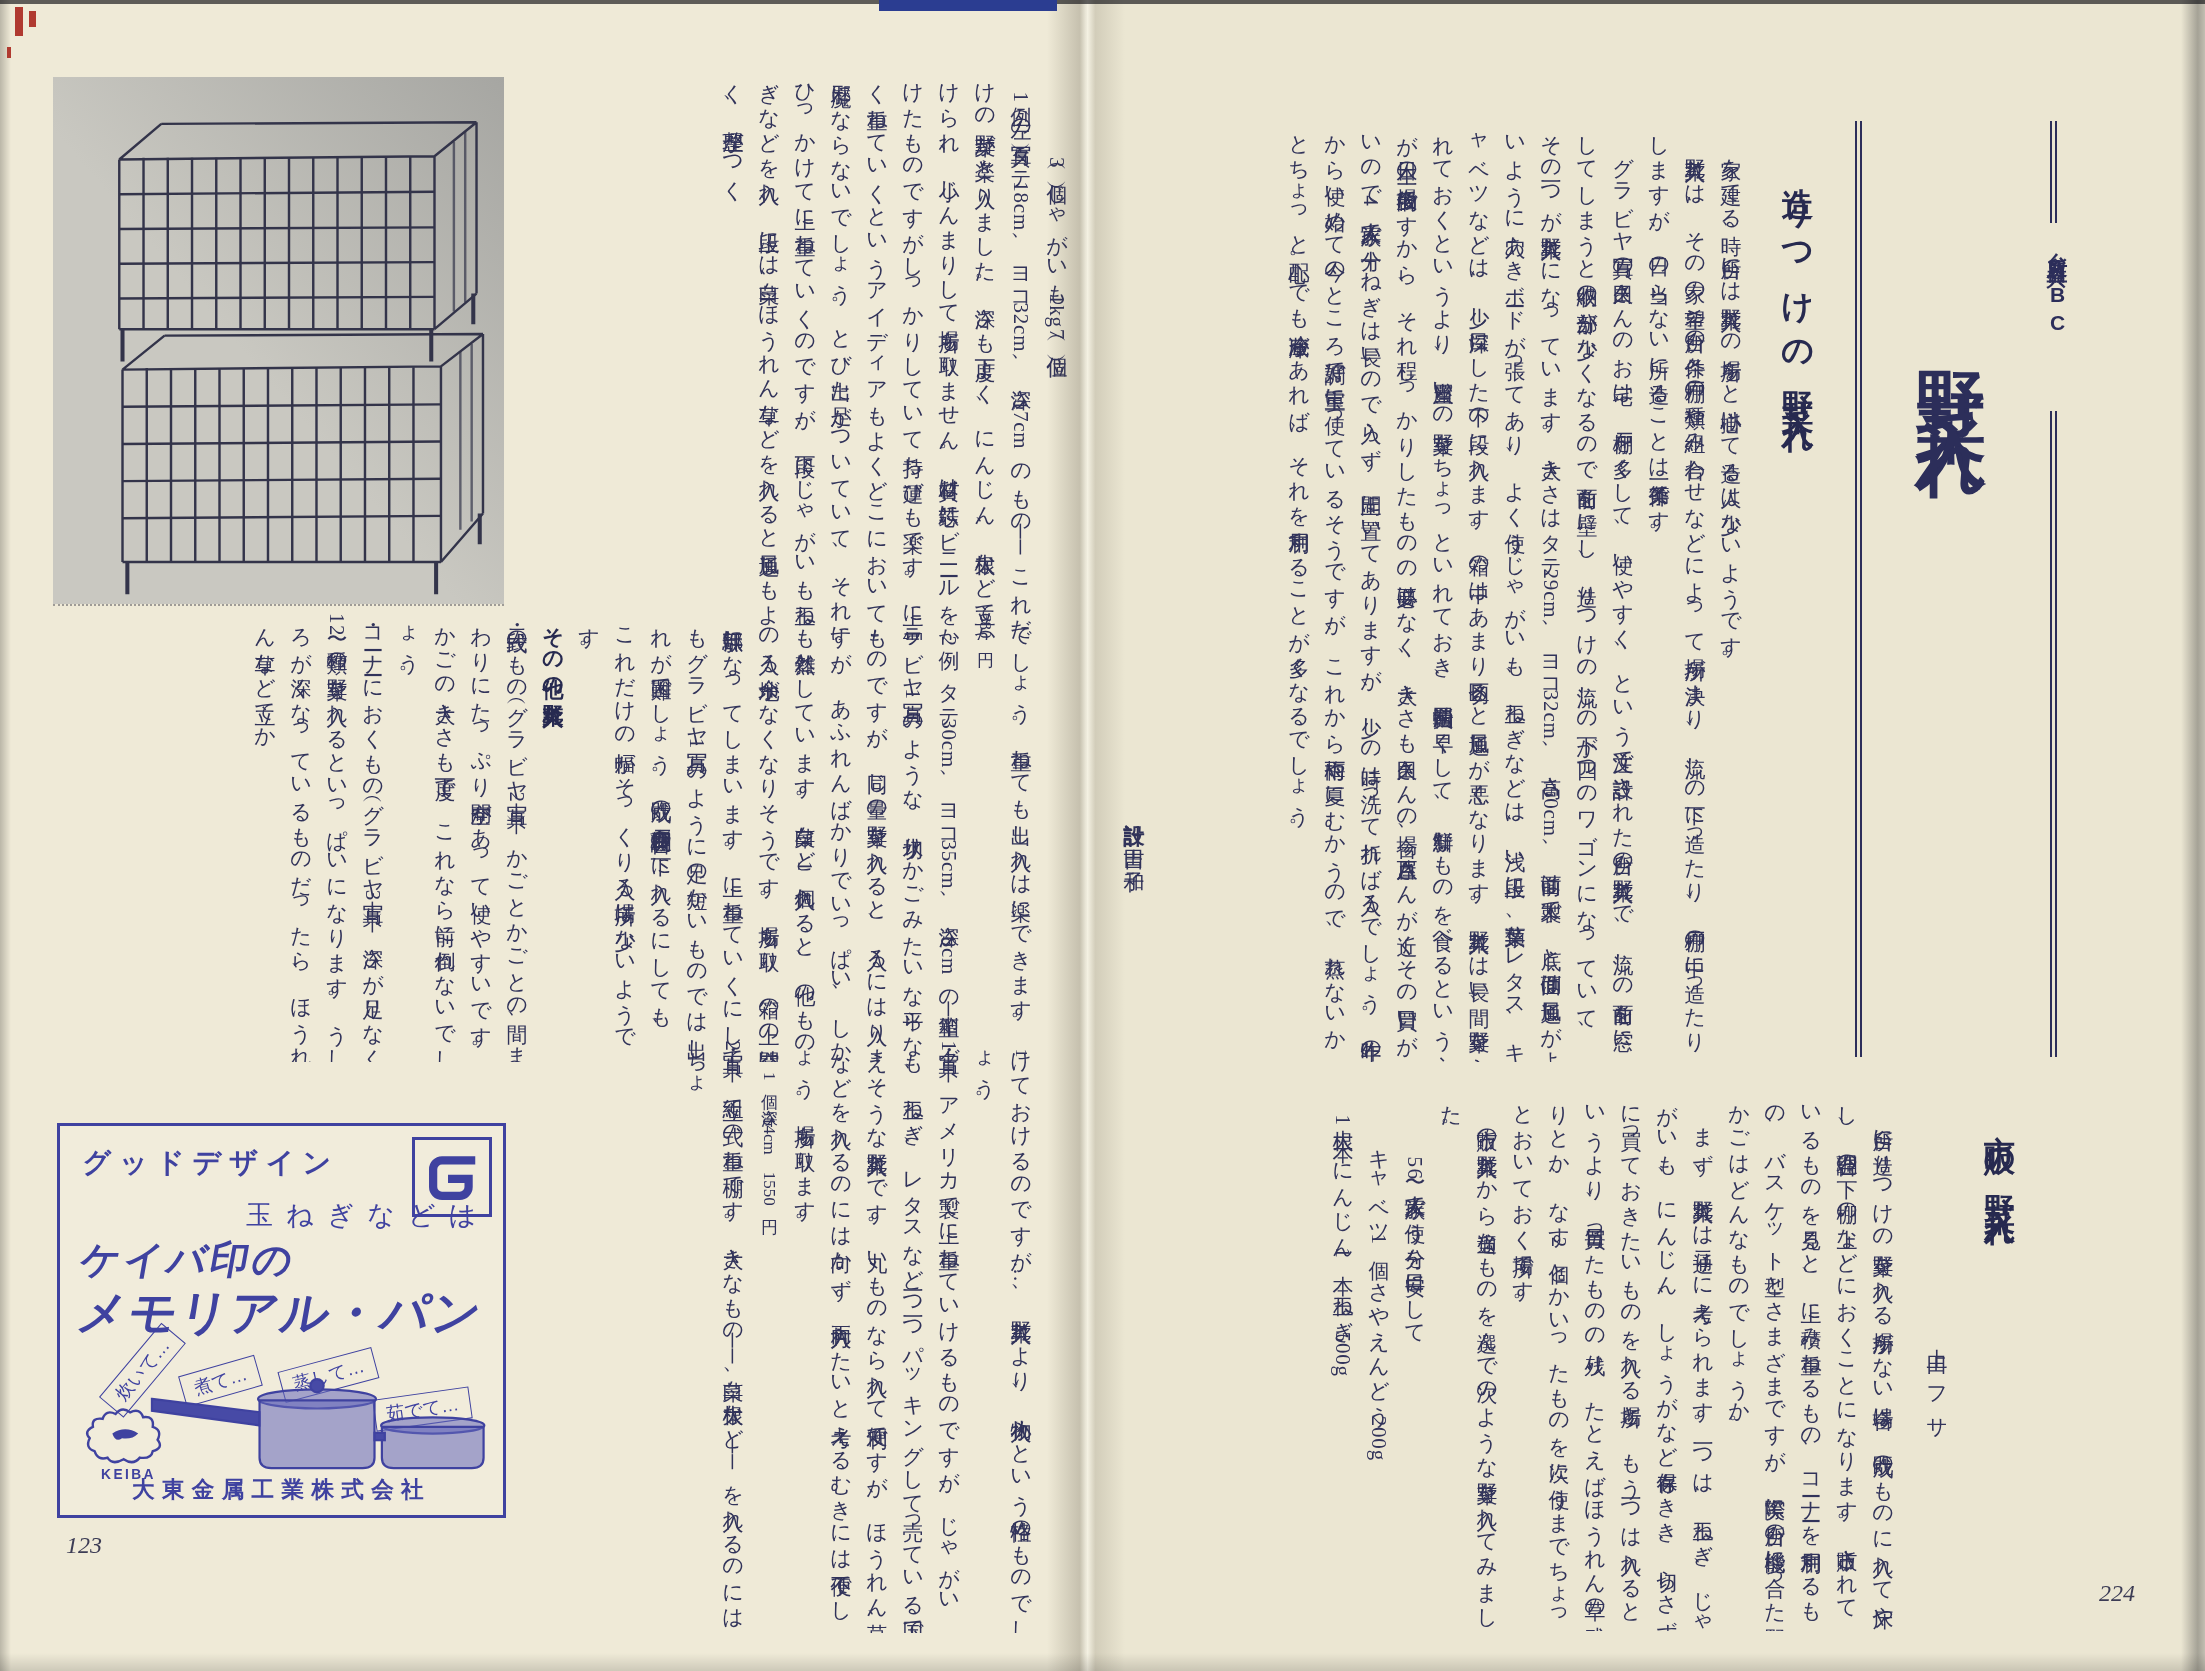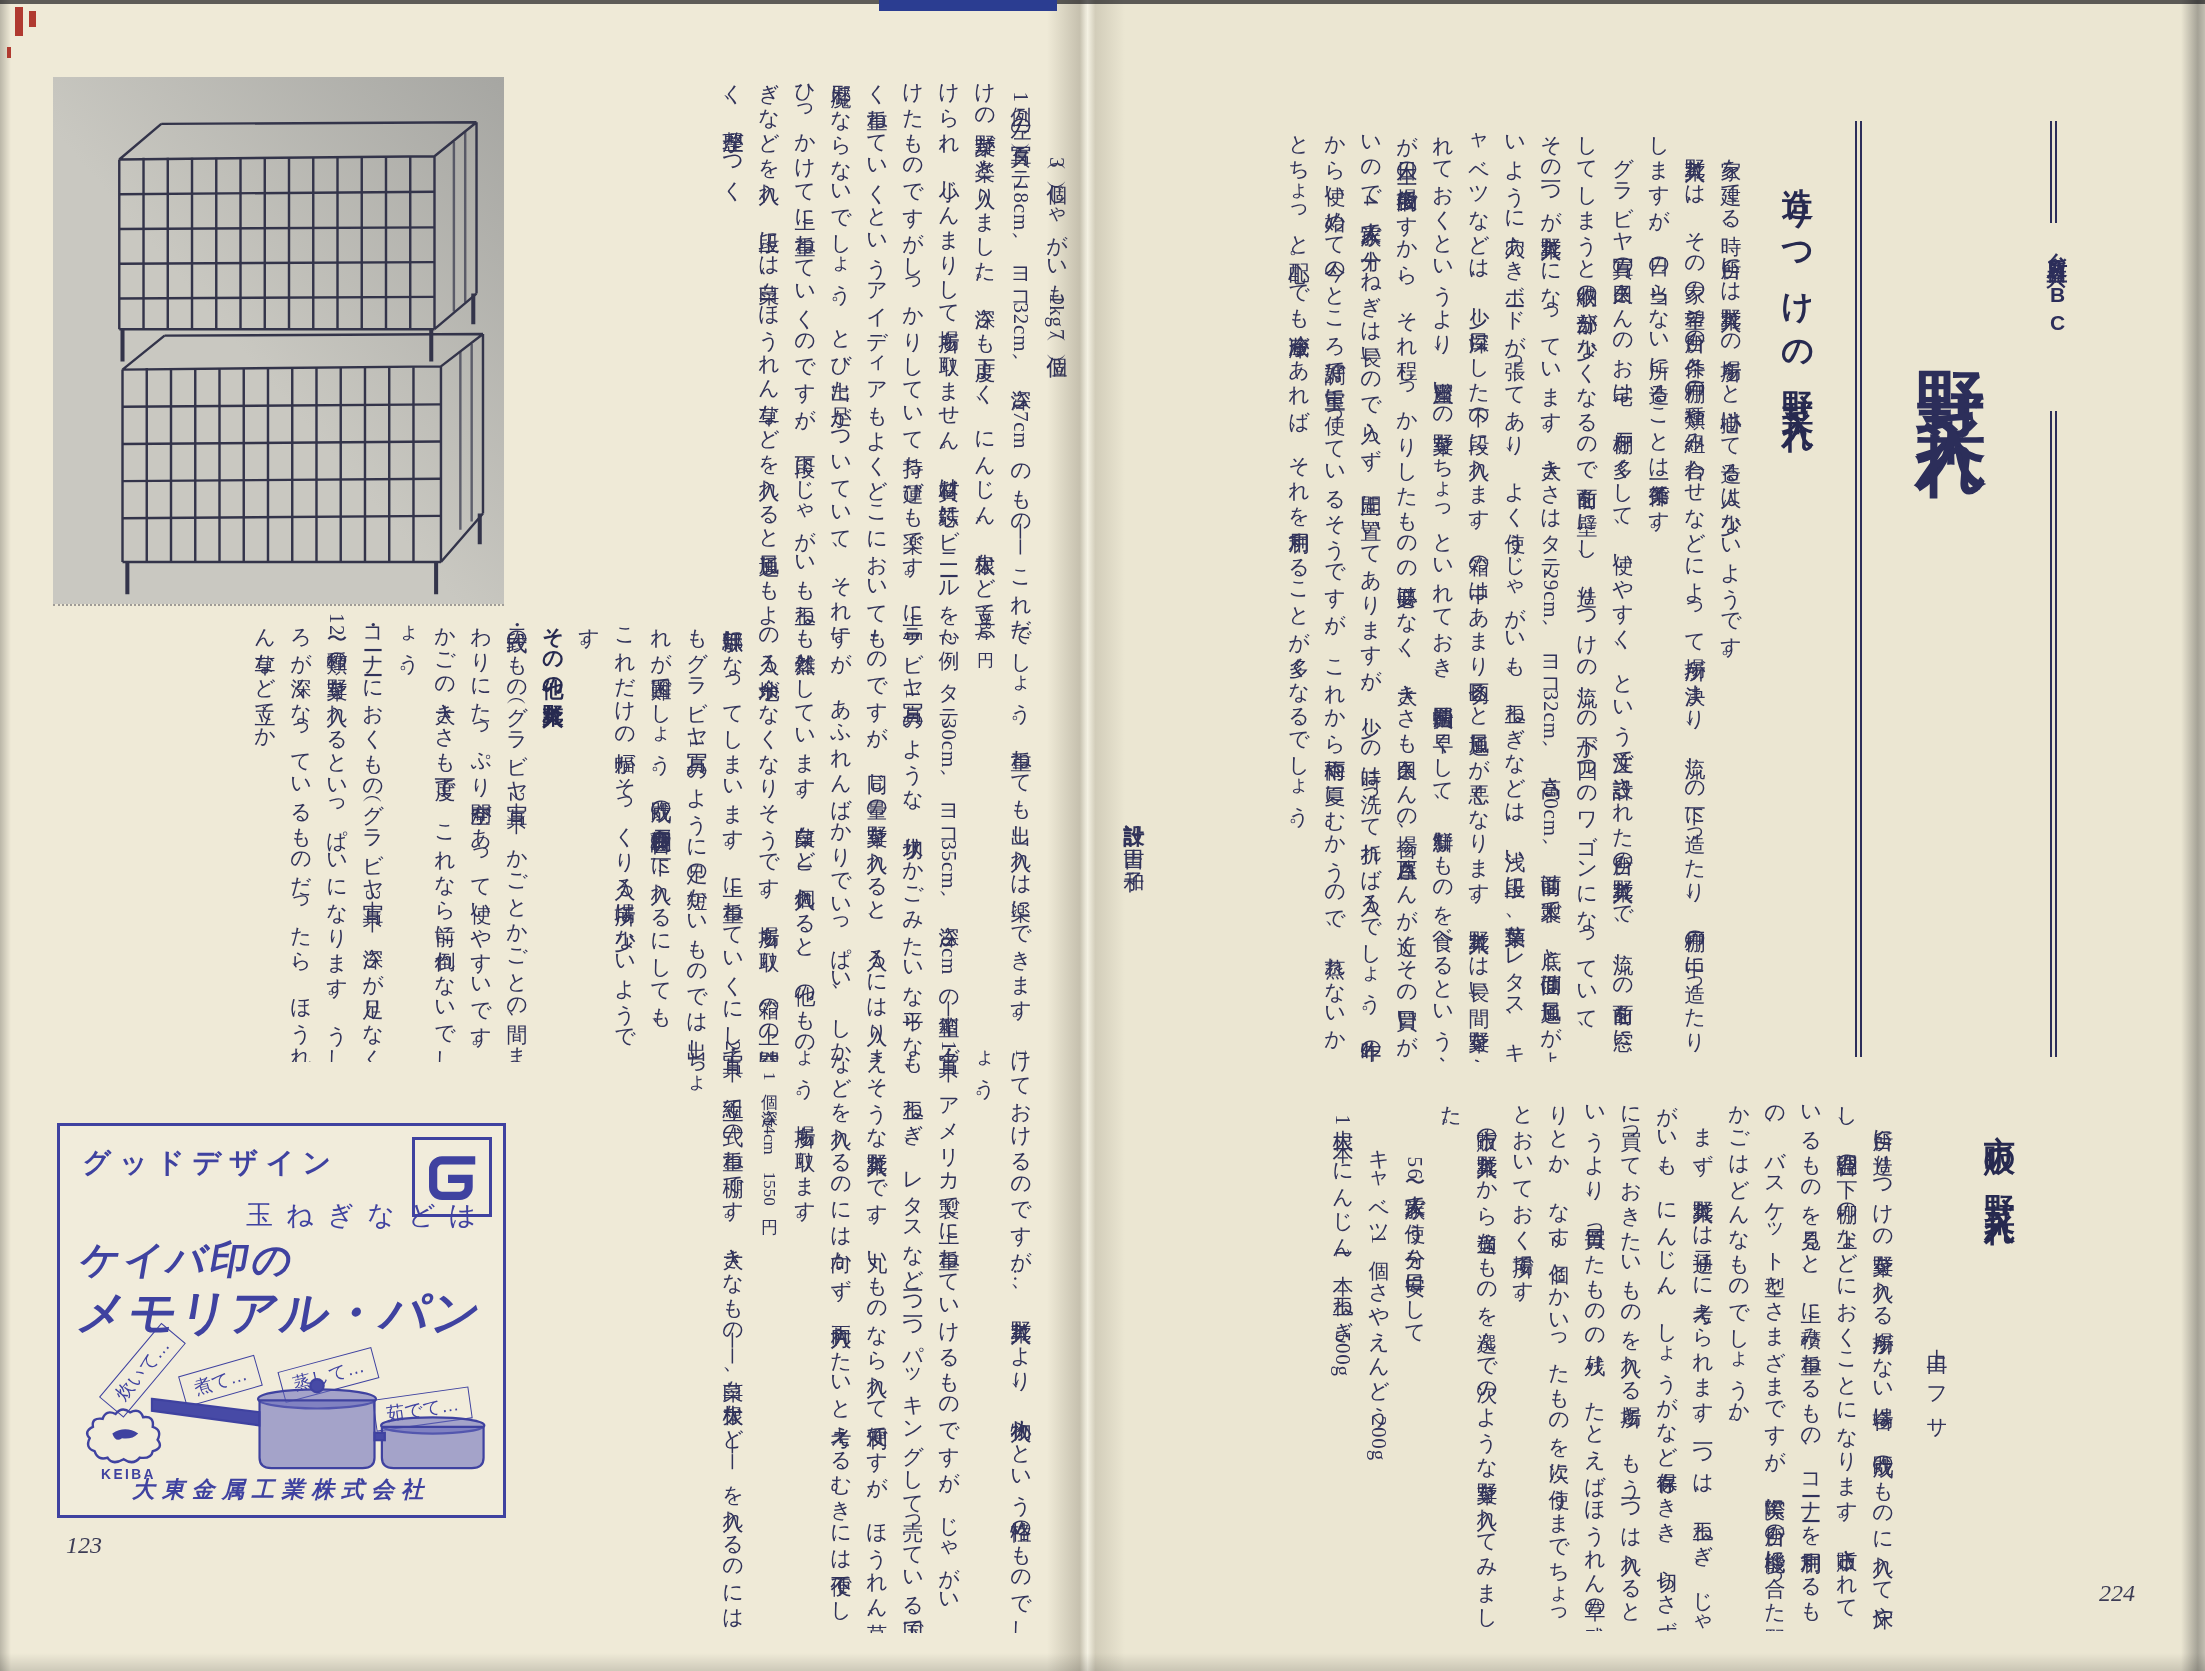--- a/index.html
+++ b/index.html
@@ -50,21 +50,21 @@
   .ad .h3{position:absolute;left:21px;top:107px;font-size:39px;font-weight:bold;transform:skewX(-10deg);
           font-family:"Liberation Sans","DejaVu Sans",sans-serif;letter-spacing:3.2px;}
   .ad .h4{position:absolute;left:18px;top:155px;font-size:48px;font-weight:bold;transform:skewX(-10deg);
           font-family:"Liberation Sans","DejaVu Sans",sans-serif;letter-spacing:1.6px;}
   .ribbon{position:absolute;border:1.6px solid var(--adink);padding:3.2px 11.3px;font-size:18px;
           font-family:"Liberation Sans","DejaVu Sans",sans-serif;background:transparent;}
   .gmark{position:absolute;right:11.3px;top:11.3px;width:74px;height:74px;border:3.2px solid var(--adink);
          display:flex;align-items:center;justify-content:center;}
   .keiba{position:absolute;left:20px;top:275px;width:97px;height:89px;}
   .company{position:absolute;left:0;right:0;bottom:9.7px;text-align:center;font-size:22.6px;font-weight:bold;
-           letter-spacing:7.3px;font-family:"Liberation Sans","DejaVu Sans",sans-serif;font-style:italic;}
+           letter-spacing:7.3px;font-family:"Liberation Sans","DejaVu Sans",sans-serif;}
   .pots{position:absolute;left:89px;top:242px;}
 
   
   .seam{position:absolute;left:1047px;top:0;width:78px;height:1671px;
         background:linear-gradient(90deg,rgba(0,0,0,0) 0%,rgba(80,74,58,.26) 42%,rgba(252,250,240,.55) 52%,rgba(80,74,58,.16) 62%,rgba(0,0,0,0) 100%);}
   .edge-right{position:absolute;right:0;top:0;width:24px;height:1671px;
         background:linear-gradient(90deg,rgba(0,0,0,0),#a5a296 70%,#c2bfb2);}
   .edge-left{position:absolute;left:0;top:0;width:11.3px;height:1671px;background:linear-gradient(90deg,rgba(0,0,0,.22),rgba(0,0,0,0));}
   .edge-bottom{position:absolute;left:0;bottom:0;width:100%;height:18px;background:linear-gradient(rgba(0,0,0,0),rgba(0,0,0,.14));}
   .edge-top{position:absolute;left:0;top:0;width:100%;height:4px;background:rgba(15,15,20,.65);}

